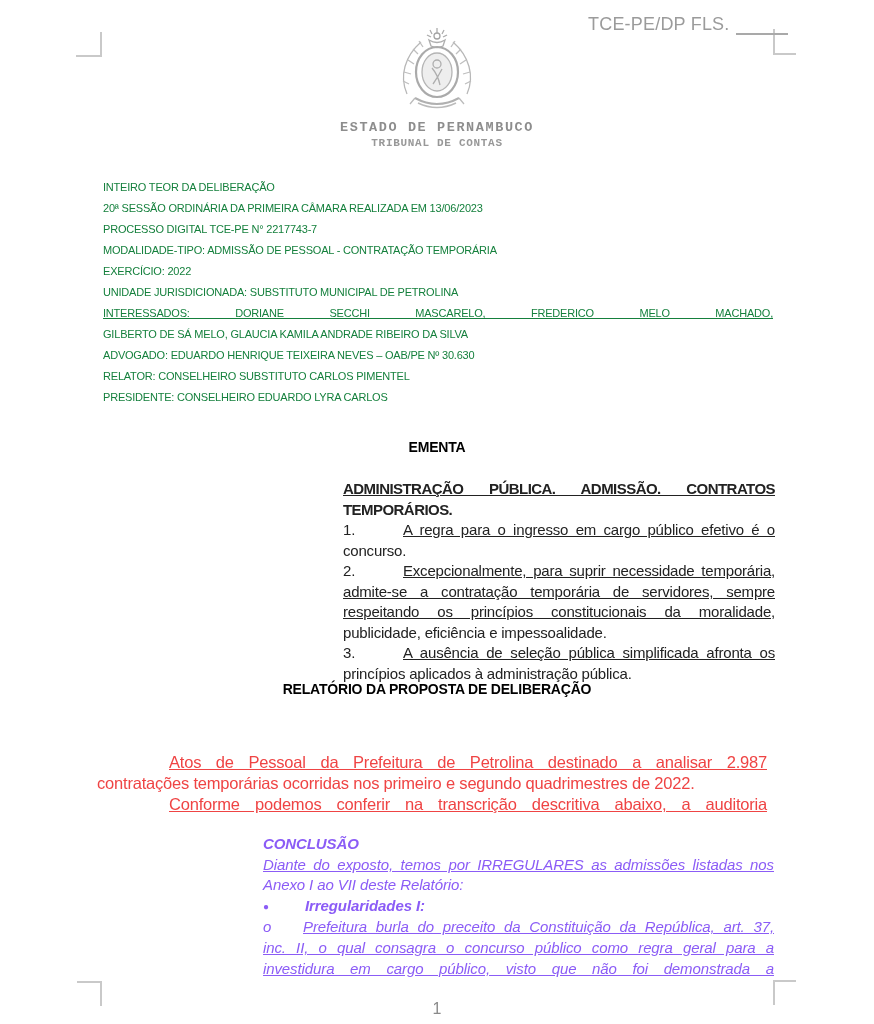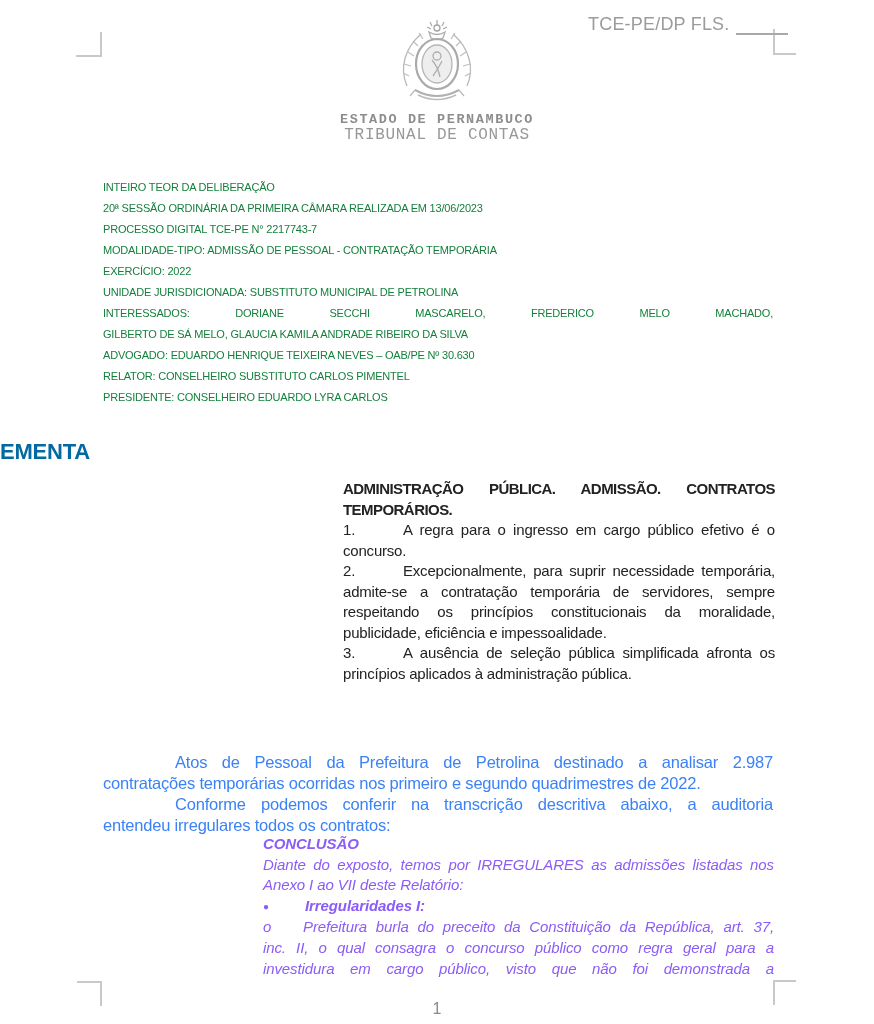--- a/index.html
+++ b/index.html
@@ -19,60 +19,60 @@
   .mark-br{left:773px;top:980px;width:21px;height:23px;border-left-width:2px;border-top-width:2px;}
   
   .fls{
     position:absolute;top:13px;left:588px;
     display:flex;align-items:flex-end;
     color:#9b9b9b;font-size:18px;letter-spacing:0.2px;
   }
   .fls .blank{display:inline-block;width:52px;height:20px;margin-left:6px;border-bottom:2px solid #a9a9a9;}
   
   .org{
-    position:absolute;top:18px;left:0;right:0;text-align:center;
+    position:absolute;top:26px;left:0;right:0;text-align:center;
   }
   .org svg{display:inline-block;}
   .org-line1{
     margin-top:2px;
     font-family:"Liberation Mono", monospace;
     font-weight:bold;font-size:13.5px;letter-spacing:1.6px;
     color:#8d8d8d;line-height:16px;
   }
   .org-line2{
     font-family:"Liberation Mono", monospace;
-    font-size:16px;letter-spacing:0.7px;
-    color:#989898;line-height:15px;
+    font-size:11px;letter-spacing:0.7px;
+    color:#989898;line-height:15px;font-weight:bold;
   }
   
   .plain{white-space:nowrap;text-align:left;}
-  .stretch{text-align:justify;text-align-last:justify;}
+  .stretch{text-align:justify;text-align-last:justify;text-decoration:underline;}
   
   .info{
     position:absolute;left:103px;top:177px;width:670px;
     font-size:11px;line-height:21px;letter-spacing:-0.2px;color:#15803d;
   }
   
   .sec-title{
-    position:absolute;left:0;right:0;text-align:left;
-    font-weight:bold;font-size:22px;color:#0369a1;letter-spacing:-0.2px;
+    position:absolute;left:0;right:0;text-align:center;
+    font-weight:bold;font-size:14px;color:#000000;letter-spacing:-0.2px;
   }
   .t-ementa{top:439px;}
   .t-relatorio{top:681px;}
   
   .ementa{
     position:absolute;left:343px;top:479px;width:432px;
     font-size:15px;line-height:20.5px;letter-spacing:-0.2px;color:#222222;
   }
   .ementa .b1{font-weight:bold;letter-spacing:-0.55px;}
   .num{display:inline-block;width:60px;}
   
   .relat{
-    position:absolute;left:103px;top:752px;width:670px;
-    font-size:16.5px;line-height:21px;letter-spacing:-0.2px;color:#3b82f6;
+    position:absolute;left:97px;top:752px;width:670px;
+    font-size:16.5px;line-height:21px;letter-spacing:-0.2px;color:#ef4444;
   }
   .ind{text-indent:72px;}
   
   .concl{
     position:absolute;left:263px;top:834px;width:511px;
     font-style:italic;font-size:15px;line-height:20.6px;
     letter-spacing:-0.1px;color:#8b5cf6;
   }
   .concl .bold{font-weight:bold;}
   .marker-dot{display:inline-block;width:42px;font-size:10px;vertical-align:1px;}
@@ -157,26 +157,26 @@
 
     <div class="stretch"><span class="num">2.</span><span>Excepcionalmente, para suprir necessidade temporária,</span></div>
     <div class="stretch">admite-se a contratação temporária de servidores, sempre</div>
     <div class="stretch">respeitando os princípios constitucionais da moralidade,</div>
     <div class="plain">publicidade, eficiência e impessoalidade.</div>
 
     <div class="stretch"><span class="num">3.</span><span>A ausência de seleção pública simplificada afronta os</span></div>
     <div class="plain">princípios aplicados à administração pública.</div>
   </div>
 
+  <div class="sec-title t-relatorio">RELATÓRIO DA PROPOSTA DE DELIBERAÇÃO</div>
 
   <div class="relat">
     <div class="stretch ind">Atos de Pessoal da Prefeitura de Petrolina destinado a analisar 2.987</div>
     <div class="plain">contratações temporárias ocorridas nos primeiro e segundo quadrimestres de 2022.</div>
     <div class="stretch ind">Conforme podemos conferir na transcrição descritiva abaixo, a auditoria</div>
-    <div class="plain">entendeu irregulares todos os contratos:</div>
   </div>
 
   <div class="concl">
     <div class="bold plain">CONCLUSÃO</div>
     <div class="stretch">Diante do exposto, temos por IRREGULARES as admissões listadas nos</div>
     <div class="plain">Anexo I ao VII deste Relatório:</div>
 
     <div class="plain"><span class="marker-dot">●</span><span class="bold">Irregularidades I:</span></div>
 
     <div class="stretch"><span class="marker-o">o</span><span>Prefeitura burla do preceito da Constituição da República, art. 37,</span></div>

